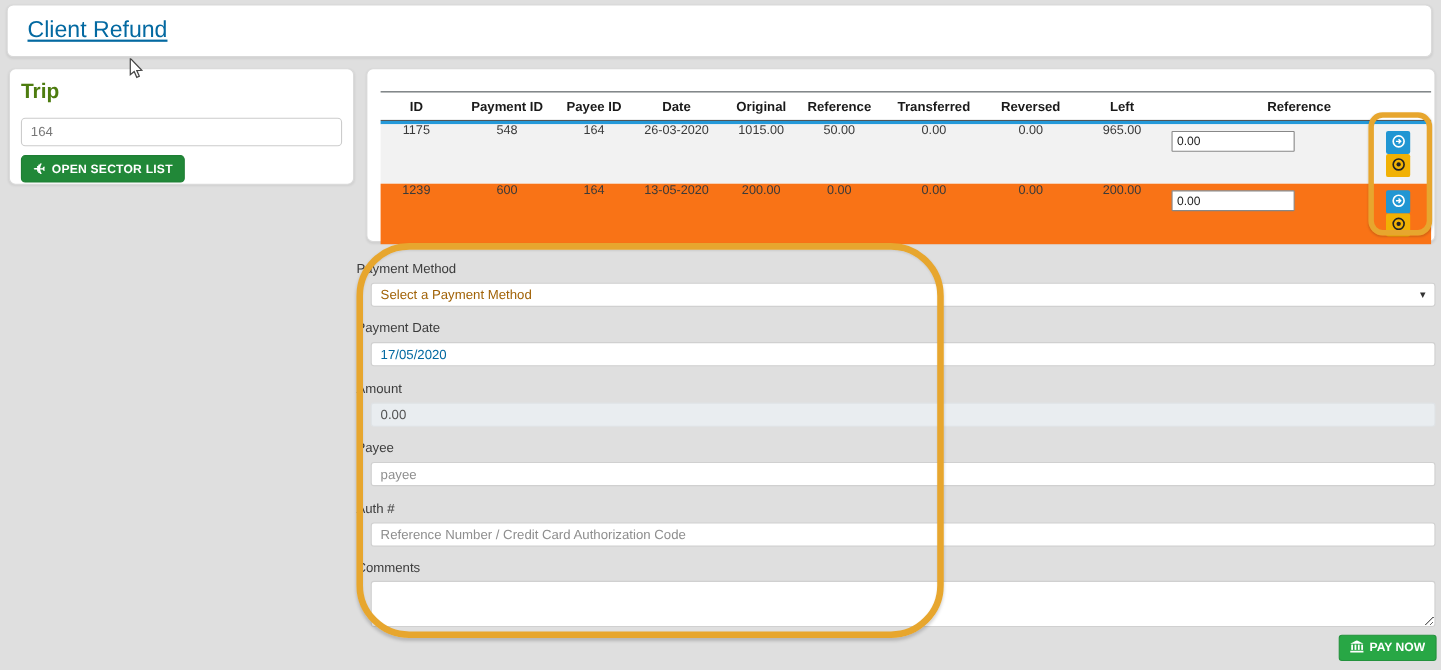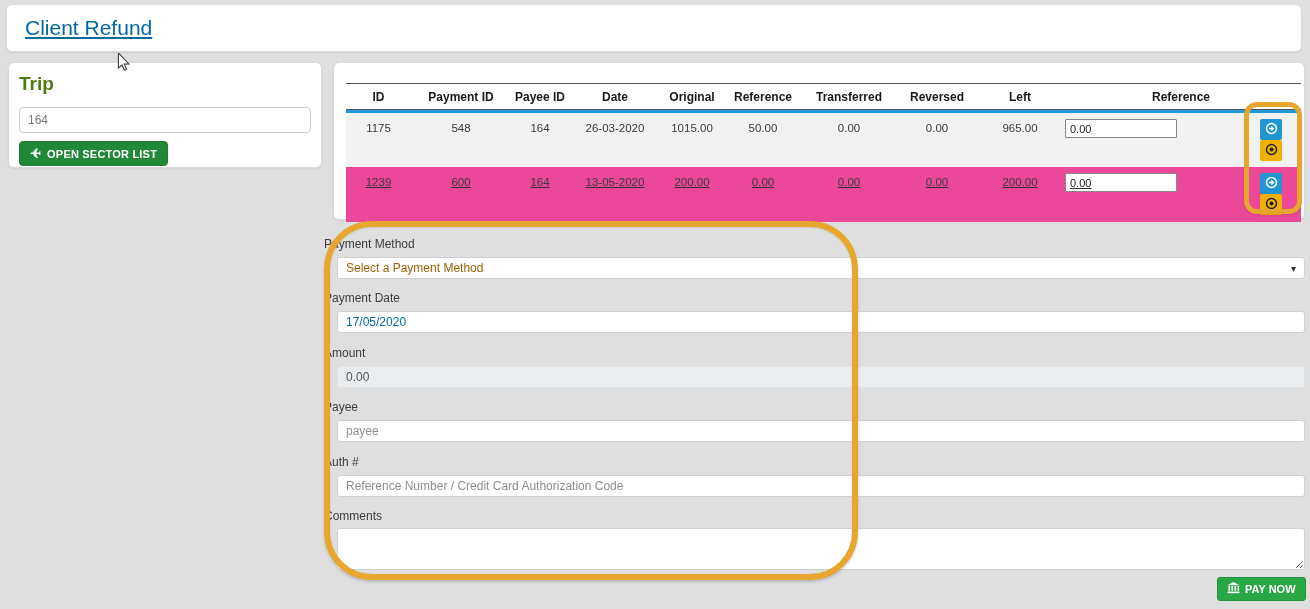--- a/index.html
+++ b/index.html
@@ -42,23 +42,23 @@
   .grid-table { position:absolute; left:12px; top:20px; width:955px; }
   .t-row {
     display:grid;
     grid-template-columns:65px 100px 58px 92px 62px 80px 92px 84px 82px 180px 60px;
   }
   .t-head { height:27px; border-top:1px solid #4f5659; border-bottom:1px solid #4f5659; }
   .t-head .t-cell { display:flex; align-items:center; justify-content:center; font-size:12px; font-weight:700; color:#1a1a1a; }
   .t-head .th-refunding { grid-column:10 / span 2; }
   .blue-divider { height:3px; background:#2499d9; width:100%; }
   .t-body-row { align-items:start; }
-  .t-body-row .t-cell { display:flex; justify-content:center; padding-top:9px; font-size:11.5px; color:#3a3a3a; }
+  .t-body-row .t-cell { display:flex; justify-content:center; font-size:11.5px; color:#3a3a3a; }
   .row-striped { background:#f2f2f2; height:54px; }
-  .row-plain  { background:#ec4899; height:55px;text-decoration:underline; }
+  .row-plain  { background:#f97316; height:55px; }
   .cell-refunding { justify-content:flex-start !important; padding-left:4px; padding-top:6px !important; }
   .refunding-input {
     width:112px; height:19px; border:1px solid #888; border-radius:1px;
     font-size:11px; color:#222; padding:0 4px; font-family:inherit; background:#fff;
   }
   .cell-actions { flex-direction:column; align-items:center; padding-top:6px !important; gap:0; }
   .icon-btn {
     width:22px; height:21px; border:none; display:flex; align-items:center; justify-content:center;
     cursor:pointer; padding:0; border-radius:2px;
   }

